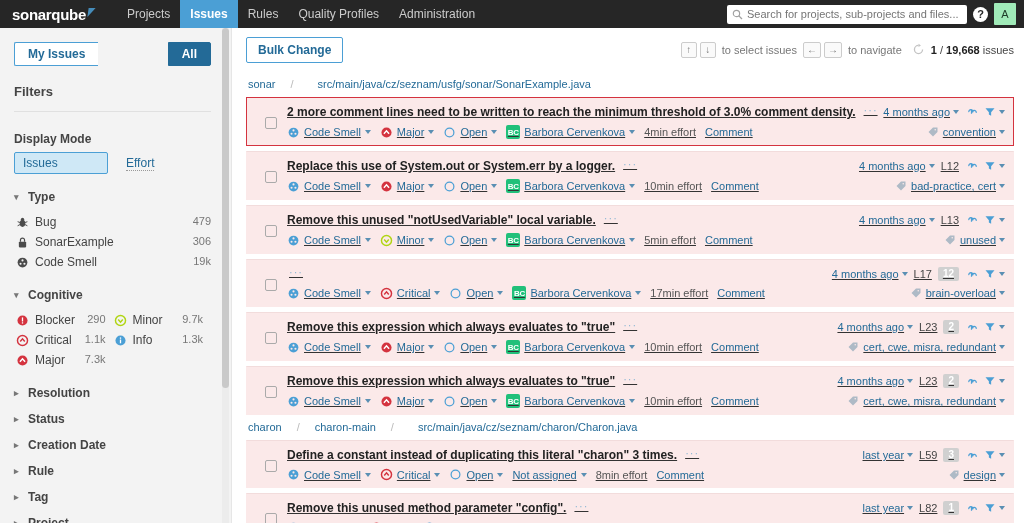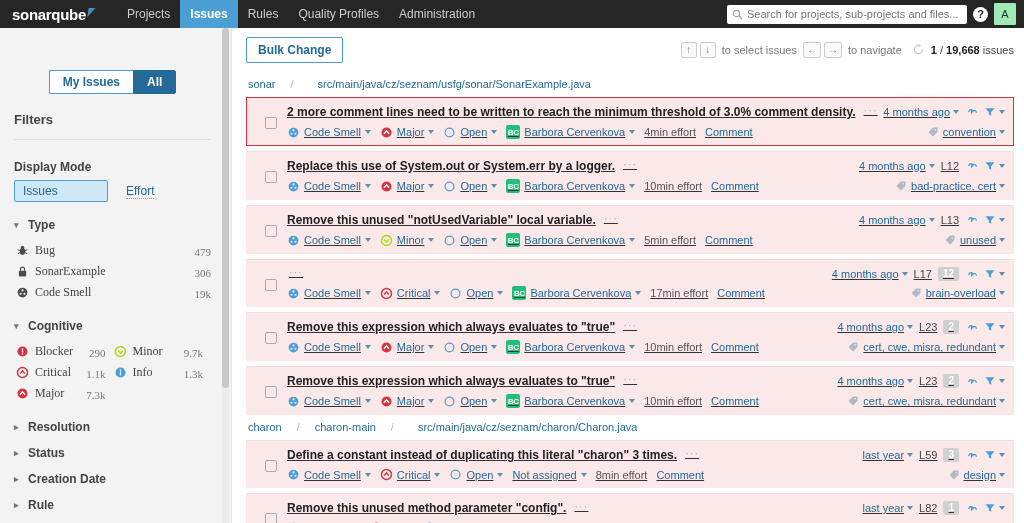--- a/index.html
+++ b/index.html
@@ -76,21 +76,21 @@
   }
   .sidebar-scrollbar {
     position: absolute; right: 2px; top: 0; bottom: 0; width: 7px;
     background: #ececec;
   }
   .sidebar-scrollbar .thumb {
     position: absolute; top: 0; left: 0; width: 7px; height: 360px;
     background: #c9c9c9; border-radius: 4px;
   }
   .seg {
-    display: flex; justify-content: center; margin-bottom: 18px; margin-top: 28px;
+    display: flex; justify-content: space-between; margin-bottom: 18px;
   }
   .seg button {
     font-family: "Liberation Sans", sans-serif;
     font-size: 12px; font-weight: bold;
     padding: 4px 13px; border: 1px solid #4b9fd5;
     background: #fff; color: #236a97; cursor: pointer; line-height: 14px;
   }
   .seg button.first { border-radius: 2px 0 0 2px; border-right: none; }
   .seg button.last { border-radius: 0 2px 2px 0; }
   .seg button.active { background: #236a97; color: #fff; border-color: #236a97; }
@@ -111,22 +111,22 @@
     border: 1px solid #4b9fd5; background: #cfe8f6; color: #236a97;
     padding: 3px 8px; font-size: 12px; border-radius: 2px; width: 94px;
     cursor: pointer;
   }
   .dm-link {
     color: #236a97; font-size: 12px; border-bottom: 1px dotted #999;
     cursor: pointer;
   }
   .facet-list { padding: 2px 0 8px 2px; }
   .facet-item {
-    display: flex; align-items: flex-end; font-size: 12px; color: #444;
-    padding: 3px 0; cursor: pointer; font-family: Liberation Serif, serif;
+    display: flex; align-items: flex-start; font-size: 12px; color: #444;
+    padding: 3px 0; cursor: pointer;
   }
   .facet-item .fi-label { display: flex; align-items: center; gap: 6px; }
   .facet-item .fi-count { margin-left: auto; color: #777; font-size: 11px; }
   .sev-grid { display: flex; flex-wrap: wrap; }
   .sev-grid .facet-item { width: 50%; padding-right: 8px; }
   .sev-grid .fi-count { font-size: 11px; }
 
   .ico { width: 13px; height: 13px; flex: 0 0 13px; display:block; }
 
   

